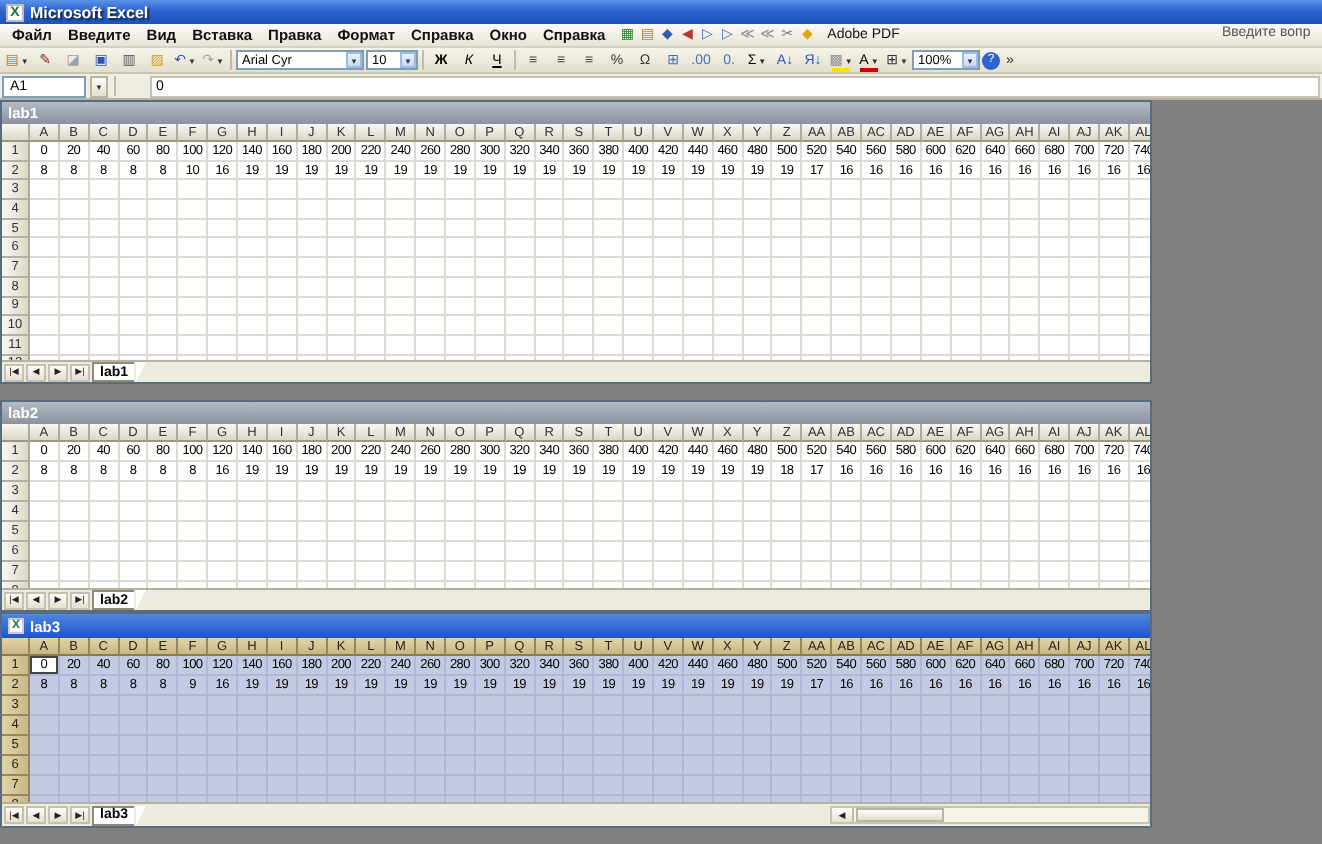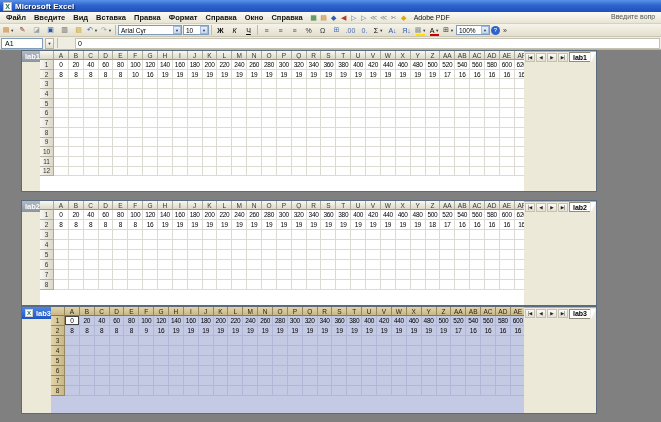--- a/index.html
+++ b/index.html
@@ -44,21 +44,21 @@
              padding-left:3px; display:flex; align-items:center; }
   .namebox-dd { width:9px; height:11px; background:linear-gradient(#FDFCF9,#E2DECE); border:1px solid #B9B5A4;
                 font-size:4px; display:flex; align-items:center; justify-content:center; color:#333; }
   .fx { font-size:7.5px; font-style:italic; color:#222; width:12px; text-align:left;margin-top:31px; }
   .formula-input { flex:1; height:11px; background:#fff; border:1px solid #C5C2B2; font-size:7px;
                    padding-left:2px; display:flex; align-items:center; }
 
   
   #workspace { position:absolute; top:50px; left:0; width:661px; height:372px; background:#808080; }
   .win { position:absolute; left:0; width:576px; background:#ECE9D8; border:1px solid #596B7E;
-         display:flex; flex-direction:row; overflow:hidden;margin-left:21px; }
+         display:flex; flex-direction:column; overflow:hidden; }
   .wtitle { display:flex; align-items:center; padding-left:3px; gap:3px; color:#fff; font-size:7.5px;
             font-weight:bold; flex:0 0 auto; }
   .wtitle.inactive { background:linear-gradient(#B4BAC4,#8A93A0); height:11px; }
   .wtitle.active { background:linear-gradient(#4E86E4,#1F55C4); height:12px; }
   .wicon { width:8px; height:8px; background:#fff; border:1px solid #CFCFCF; color:#1E7145;
            font-weight:bold; font-size:6px; line-height:6px; text-align:center; }
 
   .grid { flex:1 1 auto; overflow:hidden; background:#fff; }
   .grid.sel { background:#C5CAE4; }
   .ghead, .grow { display:flex; }

